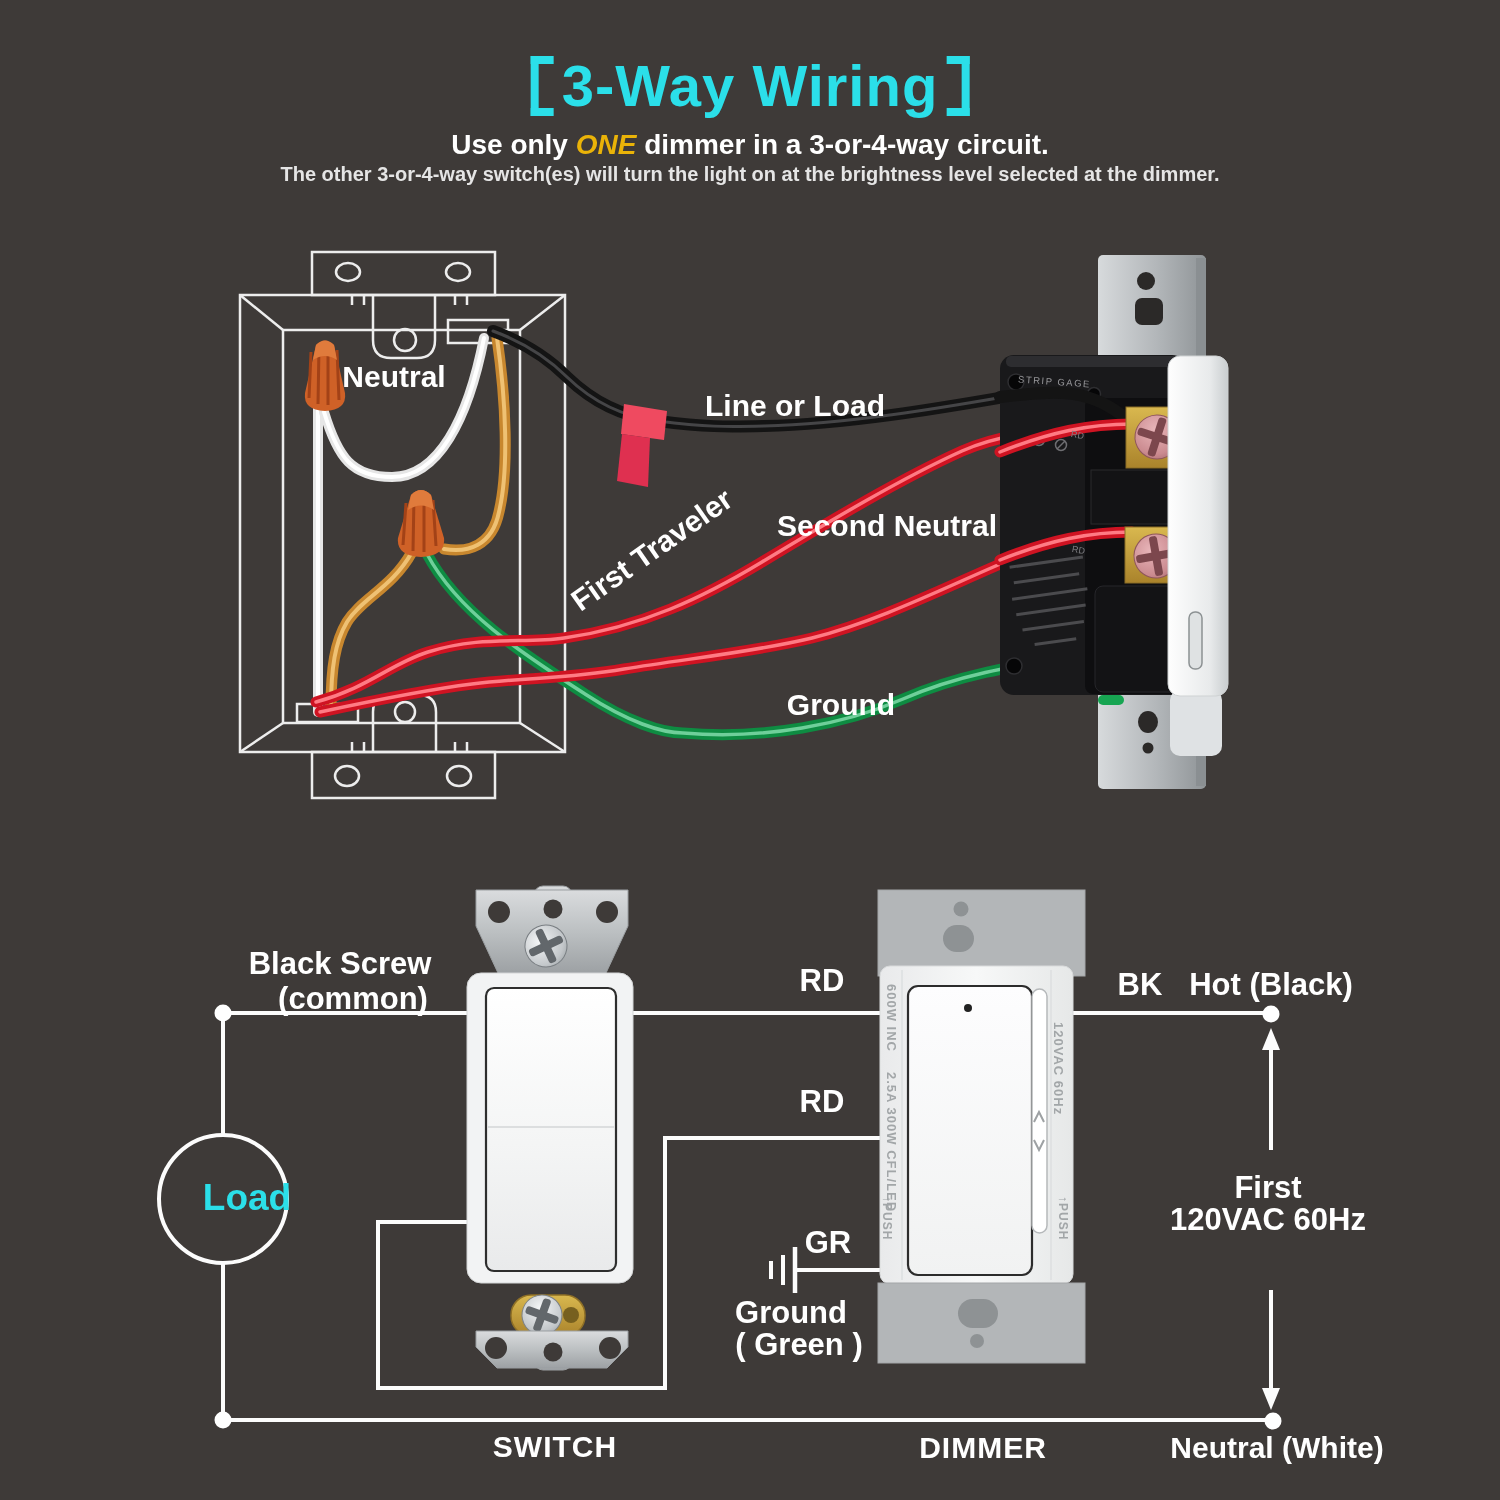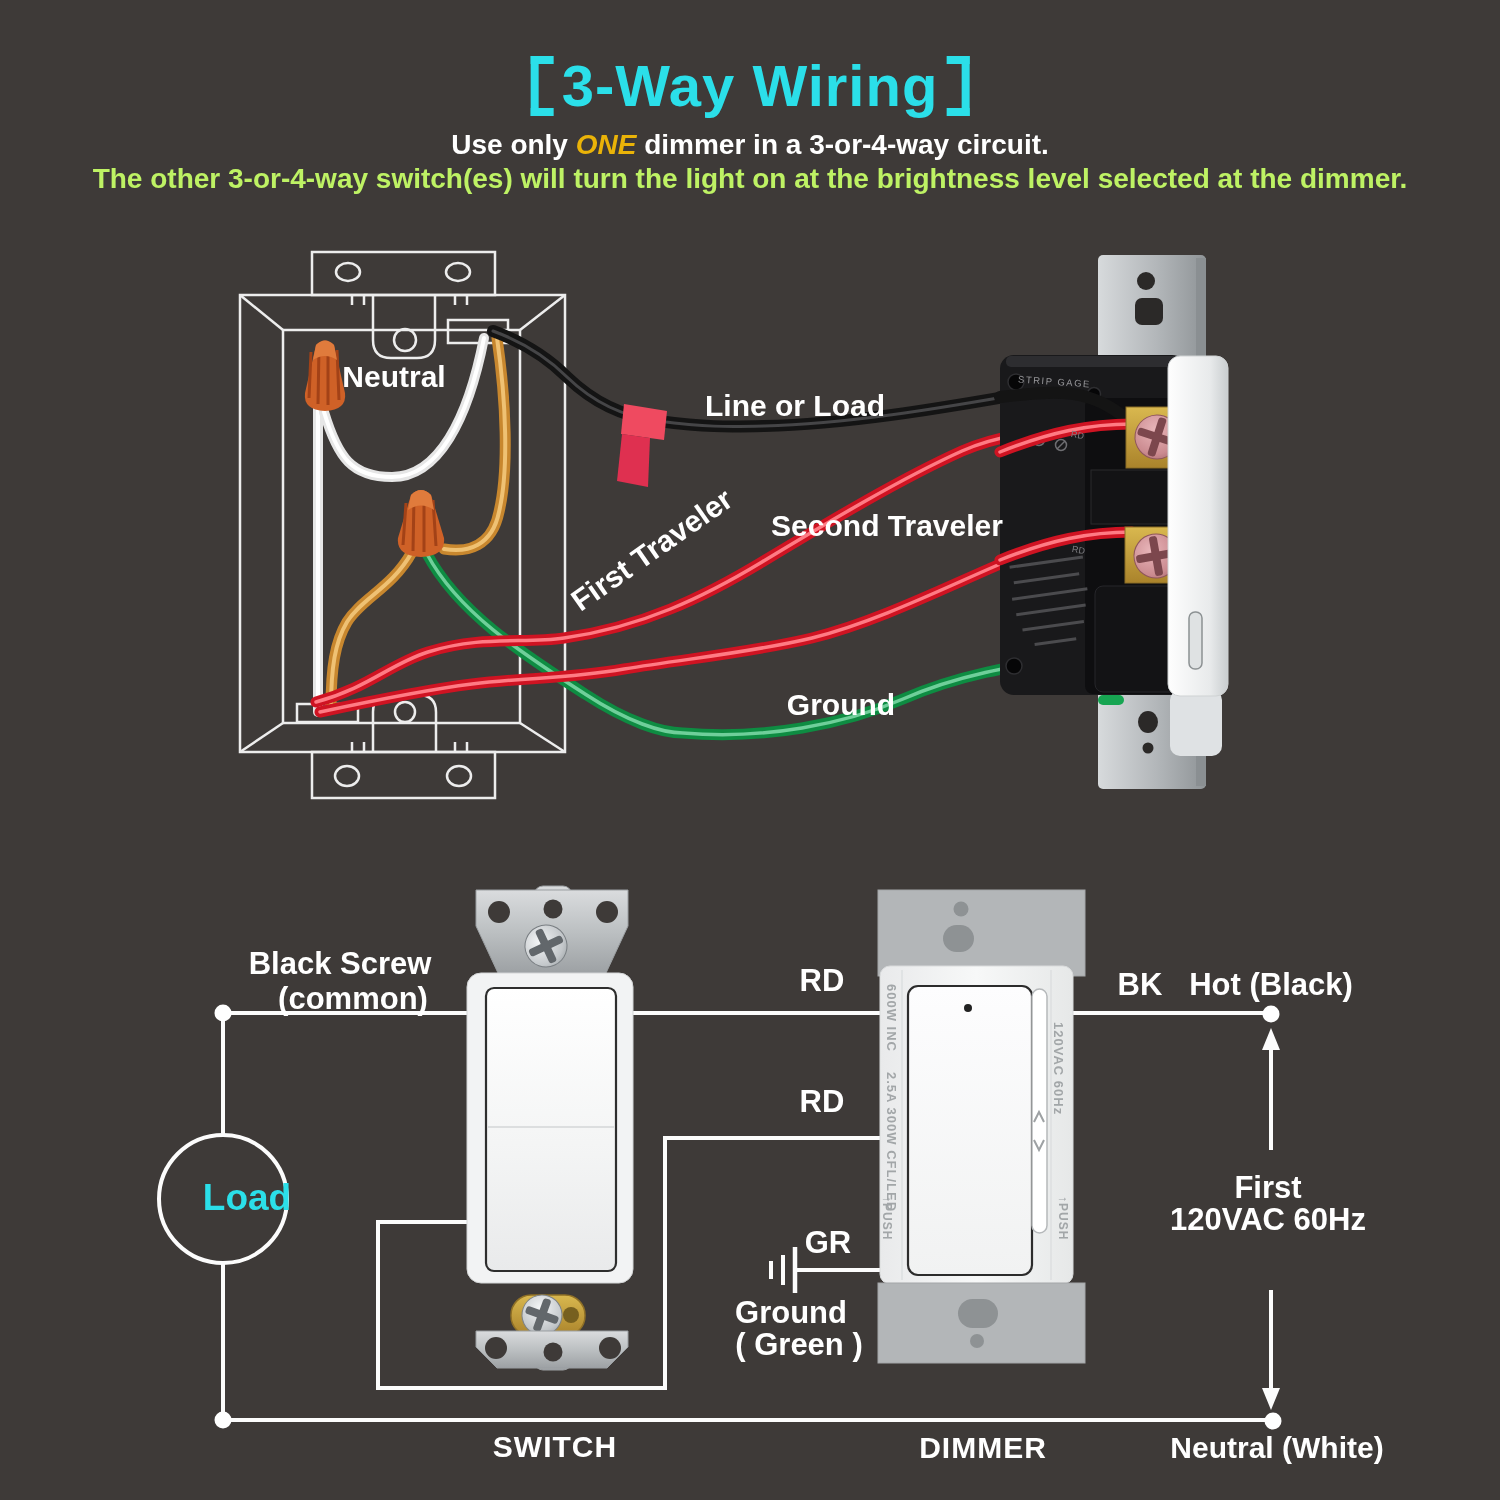--- a/index.html
+++ b/index.html
@@ -21,21 +21,21 @@
     font-size:58px;font-weight:800;color:#2bdfe9;letter-spacing:1px;
     white-space:nowrap;z-index:5;display:flex;align-items:center;gap:8px;
   }
   .lent{display:inline-block;width:15px;height:44px;border:8px solid #2bdfe9;}
   .lent.l{border-right:none;}
   .lent.r{border-left:none;}
   #sub1{position:absolute;left:750px;top:129px;transform:translateX(-50%);
     font-size:28px;font-weight:700;color:#fff;white-space:nowrap;z-index:5;}
   #sub1 .hl{color:#eab308;font-style:italic;}
   #sub2{position:absolute;left:750px;top:163px;transform:translateX(-50%);
-    font-size:28px;font-weight:700;color:#bef264;white-space:nowrap;z-index:5;}
+    font-size:20px;font-weight:700;color:#e5e5e5;white-space:nowrap;z-index:5;}
   .rot{transform:translate(-50%,-50%) rotate(-35deg);}
   
   .micro{position:absolute;color:#97979a;font-weight:400;z-index:5;}
   .vtext{
     position:absolute;z-index:5;color:#a2a6a8;font-weight:700;
     writing-mode:vertical-rl;text-orientation:mixed;letter-spacing:1px;
     font-size:13px;white-space:nowrap;
   }
 </style>
 </head>
@@ -297,21 +297,21 @@
   <span class="lent l"></span>
   <span>3-Way Wiring</span>
   <span class="lent r"></span>
 </div>
 <div id="sub1"><span>Use only </span><span class="hl">ONE</span><span> dimmer in a 3-or-4-way circuit.</span></div>
 <div id="sub2">The other 3-or-4-way switch(es) will turn the light on at the brightness level selected at the dimmer.</div>
 
 <div class="label f30 ctr" style="left:394px;top:377px;">Neutral</div>
 <div class="label f30 ctr" style="left:795px;top:406px;">Line or Load</div>
 <div class="label f30 rot" style="left:652px;top:550px;">First Traveler</div>
-<div class="label f30 ctr" style="left:887px;top:526px;">Second Traveler</div>
+<div class="label f30 ctr" style="left:887px;top:526px;">Second Neutral</div>
 <div class="label f30 ctr" style="left:841px;top:705px;">Ground</div>
 
 <div class="micro" style="left:1018px;top:376px;font-size:9.5px;letter-spacing:1.5px;transform:rotate(4deg);">STRIP GAGE</div>
 <div class="micro" style="left:1071px;top:430px;font-size:9px;color:#7f7f83;transform:rotate(10deg);">RD</div>
 <div class="micro" style="left:1072px;top:545px;font-size:9px;color:#7f7f83;transform:rotate(10deg);">RD</div>
 
 <div class="label f31 ctr" style="left:340px;top:964px;">Black Screw</div>
 <div class="label f31 ctr" style="left:353px;top:999px;">(common)</div>
 <div class="label cyan ctr" style="left:223px;top:1198px;font-size:37px;margin-left:24px;">Load</div>
 <div class="label f31 ctr" style="left:822px;top:981px;">RD</div>

